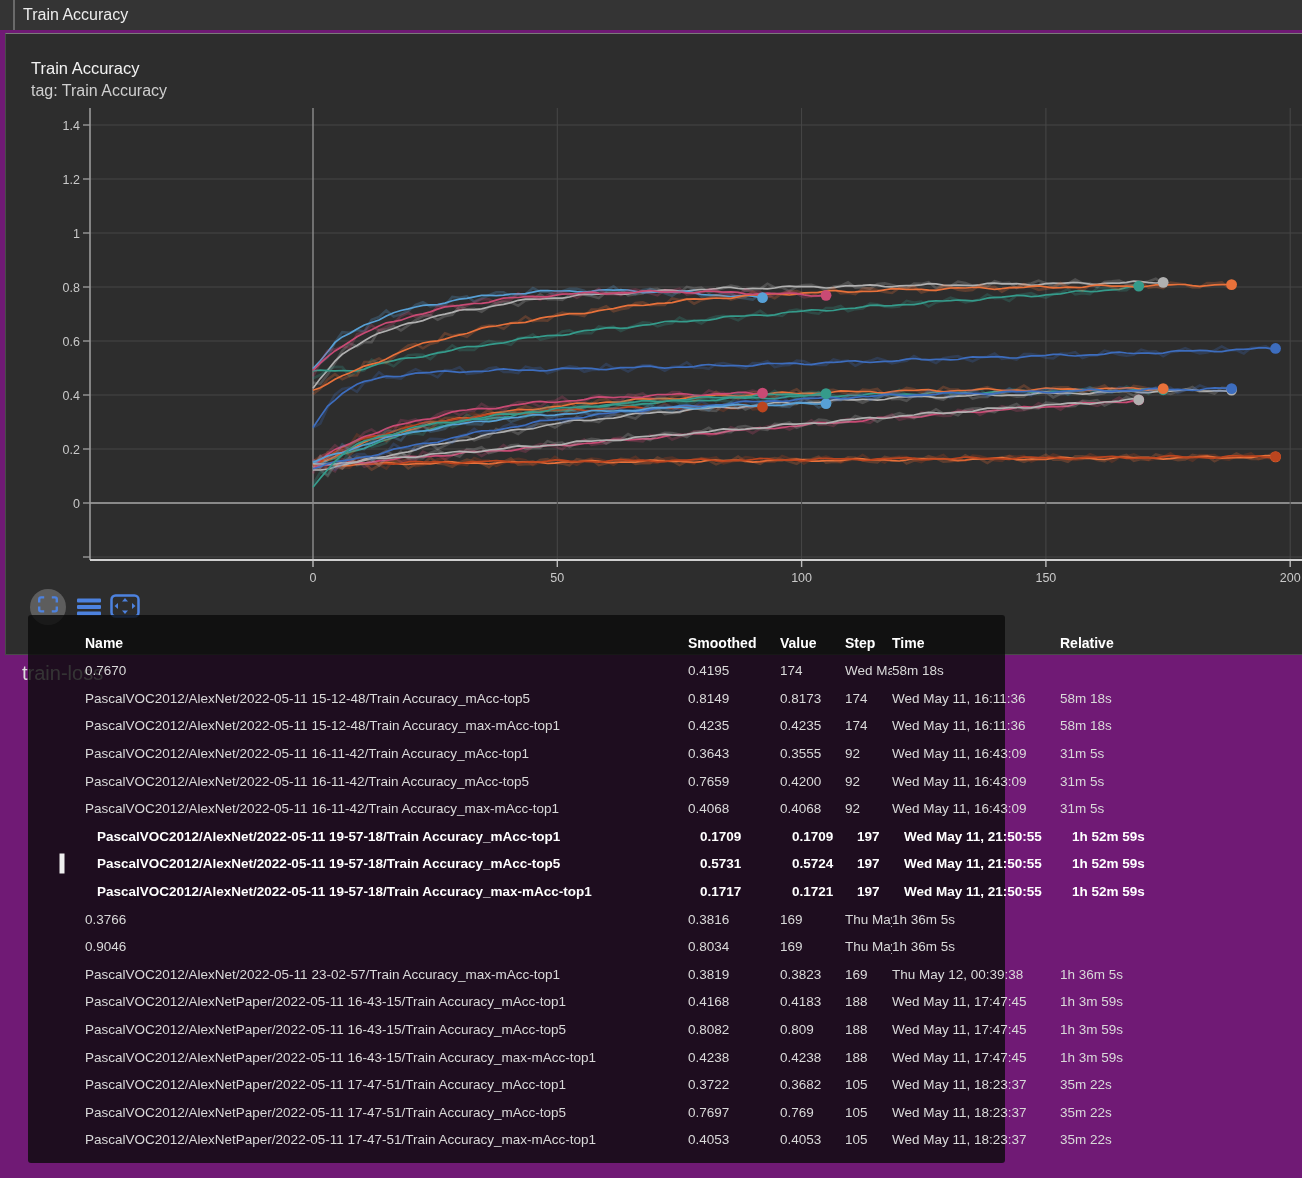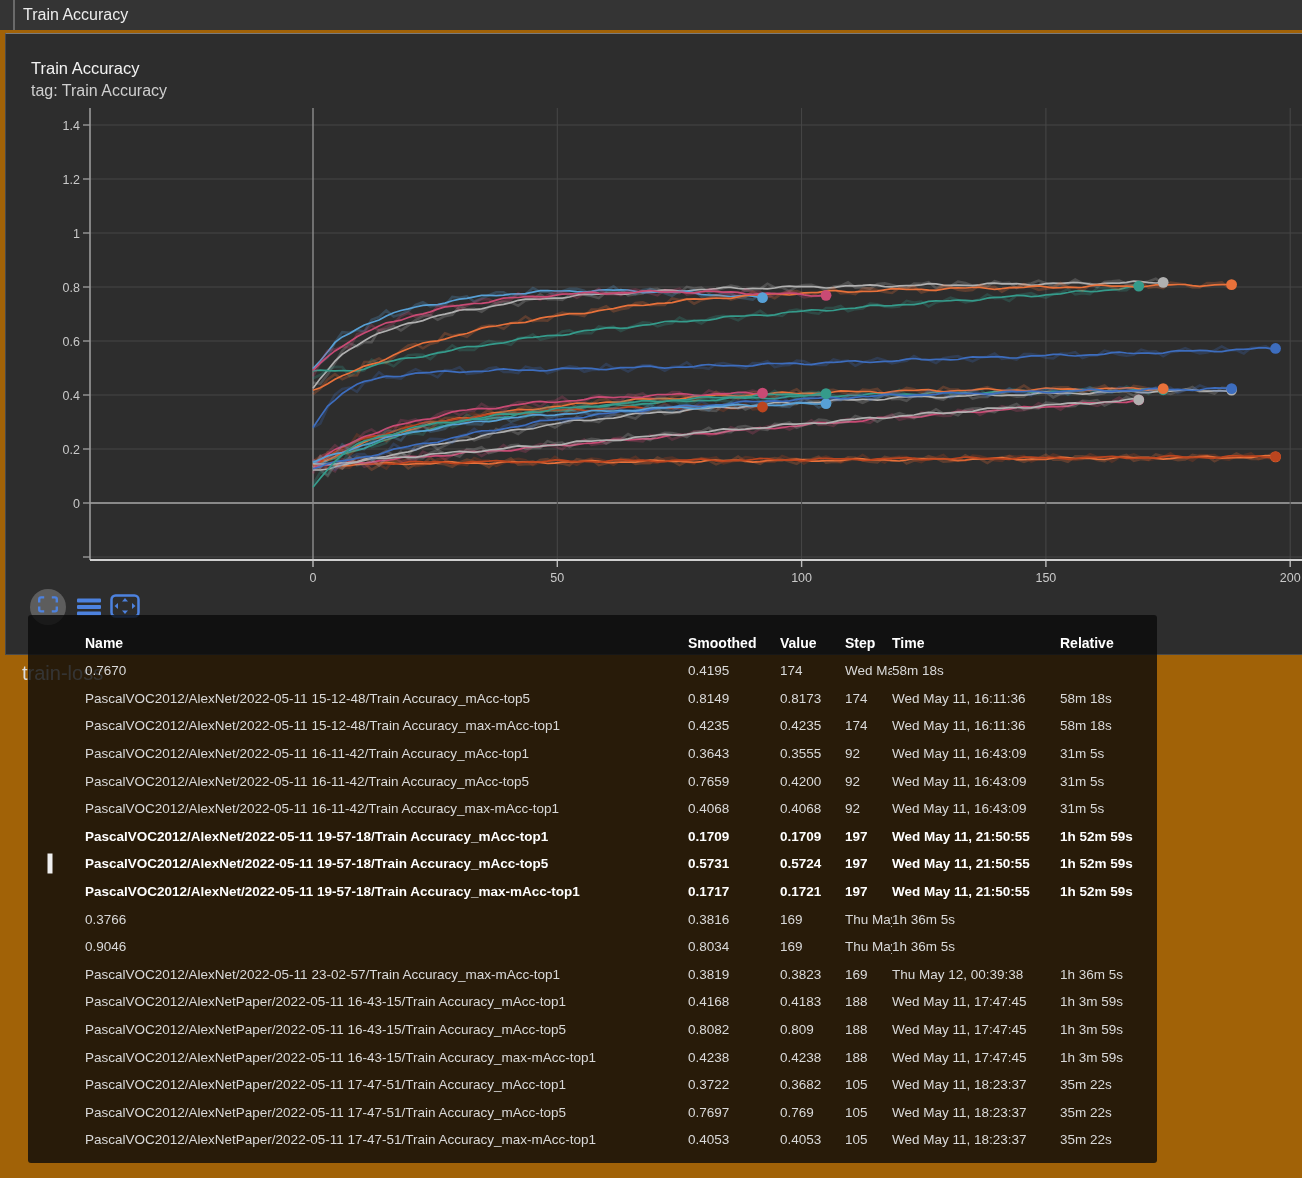--- a/index.html
+++ b/index.html
@@ -1,16 +1,16 @@
 <!DOCTYPE html>
 <html><head>
 <meta charset="utf-8">
 <style>
   html,body{margin:0;padding:0;background:#333;}
-  .page{position:relative;width:1302px;height:1178px;background:#a16207;overflow:hidden;
+  .page{position:relative;width:1302px;height:1178px;background:#701a75;overflow:hidden;
         font-family:"Liberation Sans",sans-serif;color:#e8e8e8;}
   
   .group-header{position:absolute;left:0;top:0;width:100%;height:30px;background:#343434;}
   .group-rule{position:absolute;left:13px;top:0;width:2px;height:30px;background:#6a6a6a;}
   .group-title{position:absolute;left:23px;top:6px;font-size:16px;color:#ececec;}
   
   .card{position:absolute;left:5px;top:33px;width:1300px;height:622px;background:#2d2d2d;
         border:1px solid #4a4a4a;border-top-color:#7a7a7a;box-sizing:border-box;}
   .card-title{position:absolute;left:25px;top:25px;font-size:16.5px;color:#f2f2f2;}
   .card-subtitle{position:absolute;left:25px;top:48px;font-size:16px;color:#cfcfcf;}
@@ -18,28 +18,28 @@
   
   .toolbar{position:absolute;left:0;top:0;z-index:3;color:#4d82df;}
   .tbtn{position:absolute;background:none;border:none;padding:0;margin:0;cursor:pointer;color:inherit;}
   .halo{position:absolute;left:30px;top:589px;width:36px;height:36px;border-radius:50%;background:#5d5d5d;}
   .b-fit{left:38px;top:596px;}
   .b-runs{left:77px;top:598px;}
   .b-expand{left:110px;top:594px;}
   
   .next-group{position:absolute;left:22px;top:662px;font-size:20px;color:#dcdcdc;z-index:1;}
   
-  .tooltip{position:absolute;left:28px;top:615px;width:1129px;height:548px;z-index:10;
+  .tooltip{position:absolute;left:28px;top:615px;width:977px;height:548px;z-index:10;
            background:rgba(10,10,10,0.8);border-radius:3px;box-sizing:border-box;
            padding-top:14px;font-size:13.5px;color:#d9d9d9;}
   .thead,.trow{display:grid;grid-template-columns:57px 603px 92px 65px 47px 168px 97px;
                align-items:center;}
   .thead{height:28px;font-weight:700;color:#fff;font-size:14px;}
   .trow{height:27.6px;white-space:nowrap;}
-  .trow.bold{font-weight:700;color:#ffffff;}
+  .trow.bold{font-weight:700;color:#ffffff;margin-left:12px;}
   .dot{width:17px;height:17px;border-radius:50%;margin-left:22px;}
   .dot.ring{box-shadow:0 0 0 2.5px #efefef;}
   .tname{overflow:hidden;text-overflow:clip;}
   .cell{overflow:hidden;}
 </style>
 </head>
 <body>
 
 <div class="page">
 

